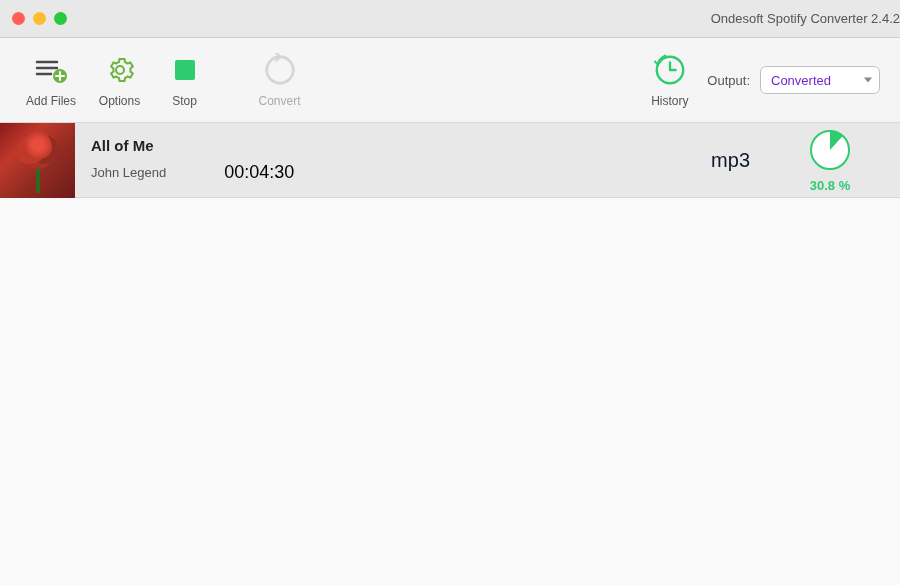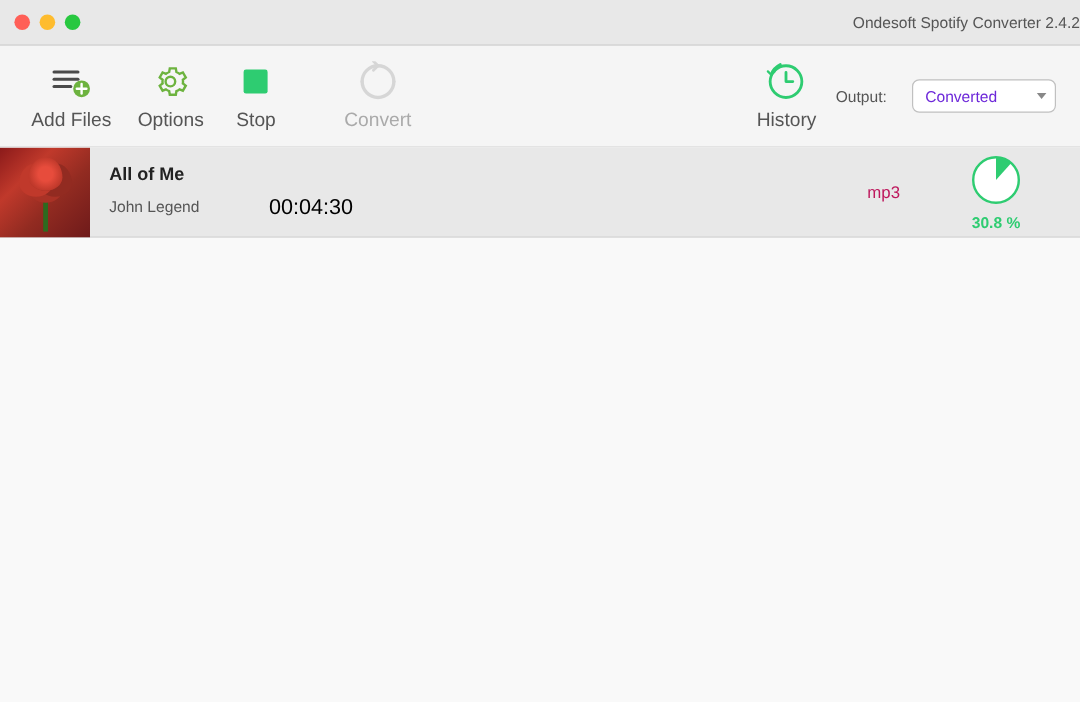--- a/index.html
+++ b/index.html
@@ -77,40 +77,40 @@
 
     .toolbar-item .icon-wrap {
       width: 36px;
       height: 36px;
       display: flex;
       align-items: center;
       justify-content: center;
     }
 
     .toolbar-item .label {
-      font-size: 16px;
+      font-size: 12px;
       color: #555;
     }
 
     .toolbar-item.disabled .label {
       color: #aaa;
     }
     .toolbar-item.disabled .icon-wrap {
       opacity: 0.4;
     }
 
     .toolbar-spacer {
       flex: 1;
     }
 
     
     .output-area {
       display: flex;
       align-items: center;
-      gap: 21px;
+      gap: 10px;
     }
 
     .output-label {
       font-size: 13px;
       color: #555;
     }
 
     .output-select {
       height: 28px;
       min-width: 120px;
@@ -223,22 +223,22 @@
       color: #555;
     }
 
     .track-duration {
       font-size: 18px;
       color: #000000;
       margin-left: 58px;
     }
 
     .track-format {
-      font-size: 14px;
-      color: #be185d;
+      font-size: 20px;
+      color: #0f172a;
       padding: 0 30px;
       font-weight: 500;
     }
 
     .track-progress-area {
       width: 120px;
       display: flex;
       flex-direction: column;
       align-items: center;
       justify-content: center;

